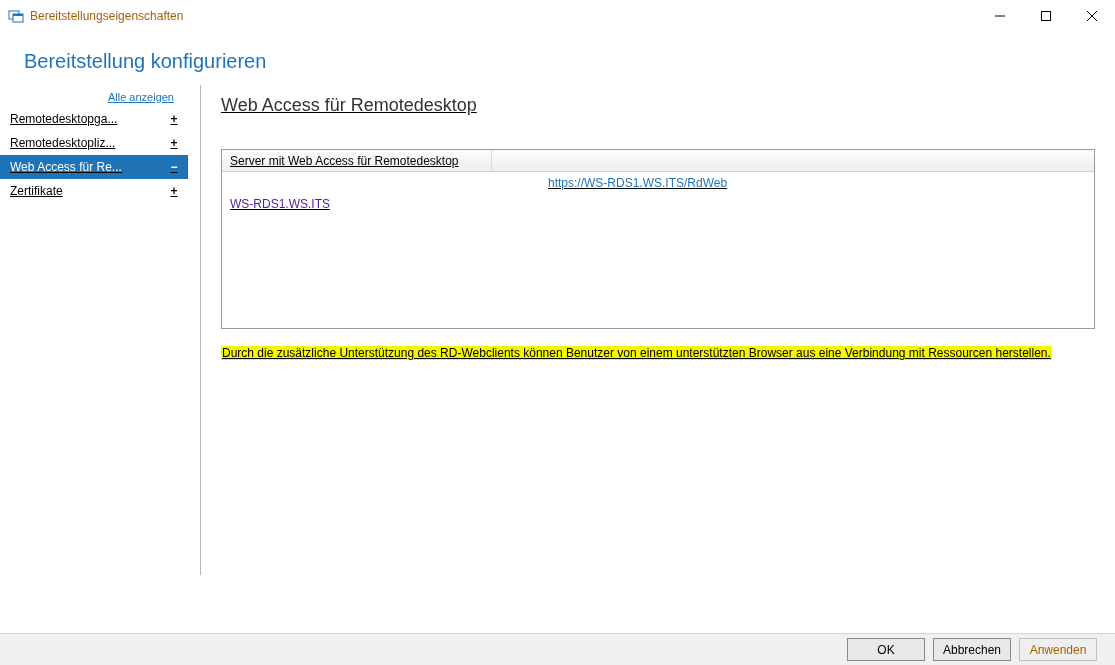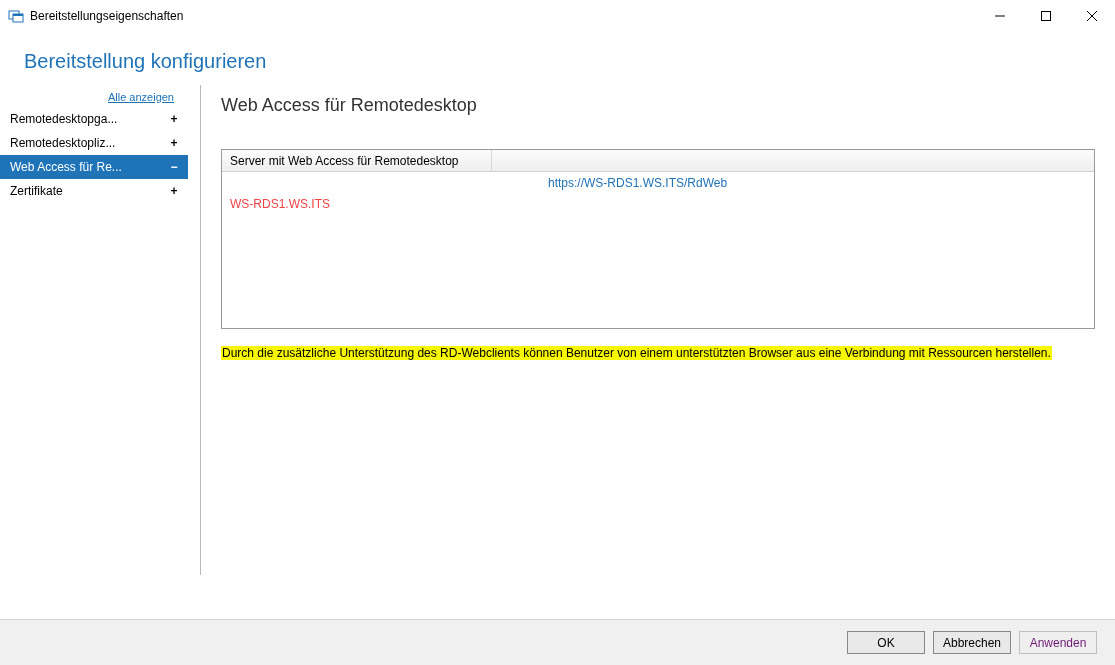--- a/index.html
+++ b/index.html
@@ -21,21 +21,21 @@
     padding: 0 0 0 8px;
     background: #fff;
   }
   .titlebar-icon {
     width: 16px; height: 16px;
     margin-right: 6px;
     display: inline-flex;
     align-items: center;
     justify-content: center;
   }
-  .titlebar-title { font-size: 12px; color: #000000; }
+  .titlebar-title { font-size: 12px; color: #a16207; }
   .titlebar-controls {
     margin-left: auto;
     display: flex;
     align-items: center;
   }
   .titlebar-btn {
     width: 46px; height: 32px;
     display: flex; align-items: center; justify-content: center;
     font-size: 13px;
     color: #000;
@@ -48,20 +48,21 @@
     font-size: 20px;
     font-weight: 400;
     color: #1F73B7;
     font-family: "Segoe UI Light","Segoe UI",Arial,sans-serif;
   }
   .body {
     flex: 1;
     display: flex;
     padding: 0 12px 6px 0;
     overflow: hidden;
+    text-decoration: underline;
   }
   .sidebar {
     width: 188px;
     padding-top: 4px;
   }
   .all-link {
     text-align: right;
     color: #1F73B7;
     font-size: 11px;
     padding: 2px 14px 4px 0;
@@ -120,59 +121,59 @@
     height: 22px;
     align-items: center;
   }
   .col1 { width: 270px; padding-left: 8px; border-right: 1px solid #d8d8d8; height: 100%; display:flex; align-items:center;}
   .col2 { flex: 1; padding-left: 8px; height:100%; display:flex; align-items:center;}
   .table-row {
     display: flex;
     height: 22px;
     align-items: center;
   }
-  .table-row .col1 { border-right: none; color: #ef4444; margin-top: 41px; }
+  .table-row .col1 { border-right: none; color: #4c1d95; margin-top: 41px; }
   .table-row .col2 a { color: #1F73B7; text-decoration: none; margin-left: 48px; }
   .info-block {
     margin-top: 16px;
     line-height: 1.45;
   }
   .highlight {
     background: #f6f700;
     display: inline;
     padding: 0 1px;
     box-decoration-break: clone;
     -webkit-box-decoration-break: clone;
   }
   .info-link {
     color: #1F73B7;
     text-decoration: none;
     cursor: pointer;
   }
   .footer {
-    height: 46px;
+    height: 32px;
     border-top: 1px solid #d4d4d4;
     background: #f0f0f0;
     display: flex;
     align-items: center;
     justify-content: flex-end;
     padding: 0 18px;
     gap: 8px;
   }
   .btn {
     min-width: 78px;
     height: 23px;
     border: 1px solid #888;
     background: #e9e9e9;
     font-size: 12px;
     font-family: inherit;
     cursor: pointer;
   }
   .btn:disabled {
-    color: #701a75;
+    color: #a16207;
     border-color: #bfbfbf;
     background: #efefef;
     cursor: default;
   }
 </style>
 </head>
 <body>
 
 <div class="titlebar">
   <span class="titlebar-icon">

